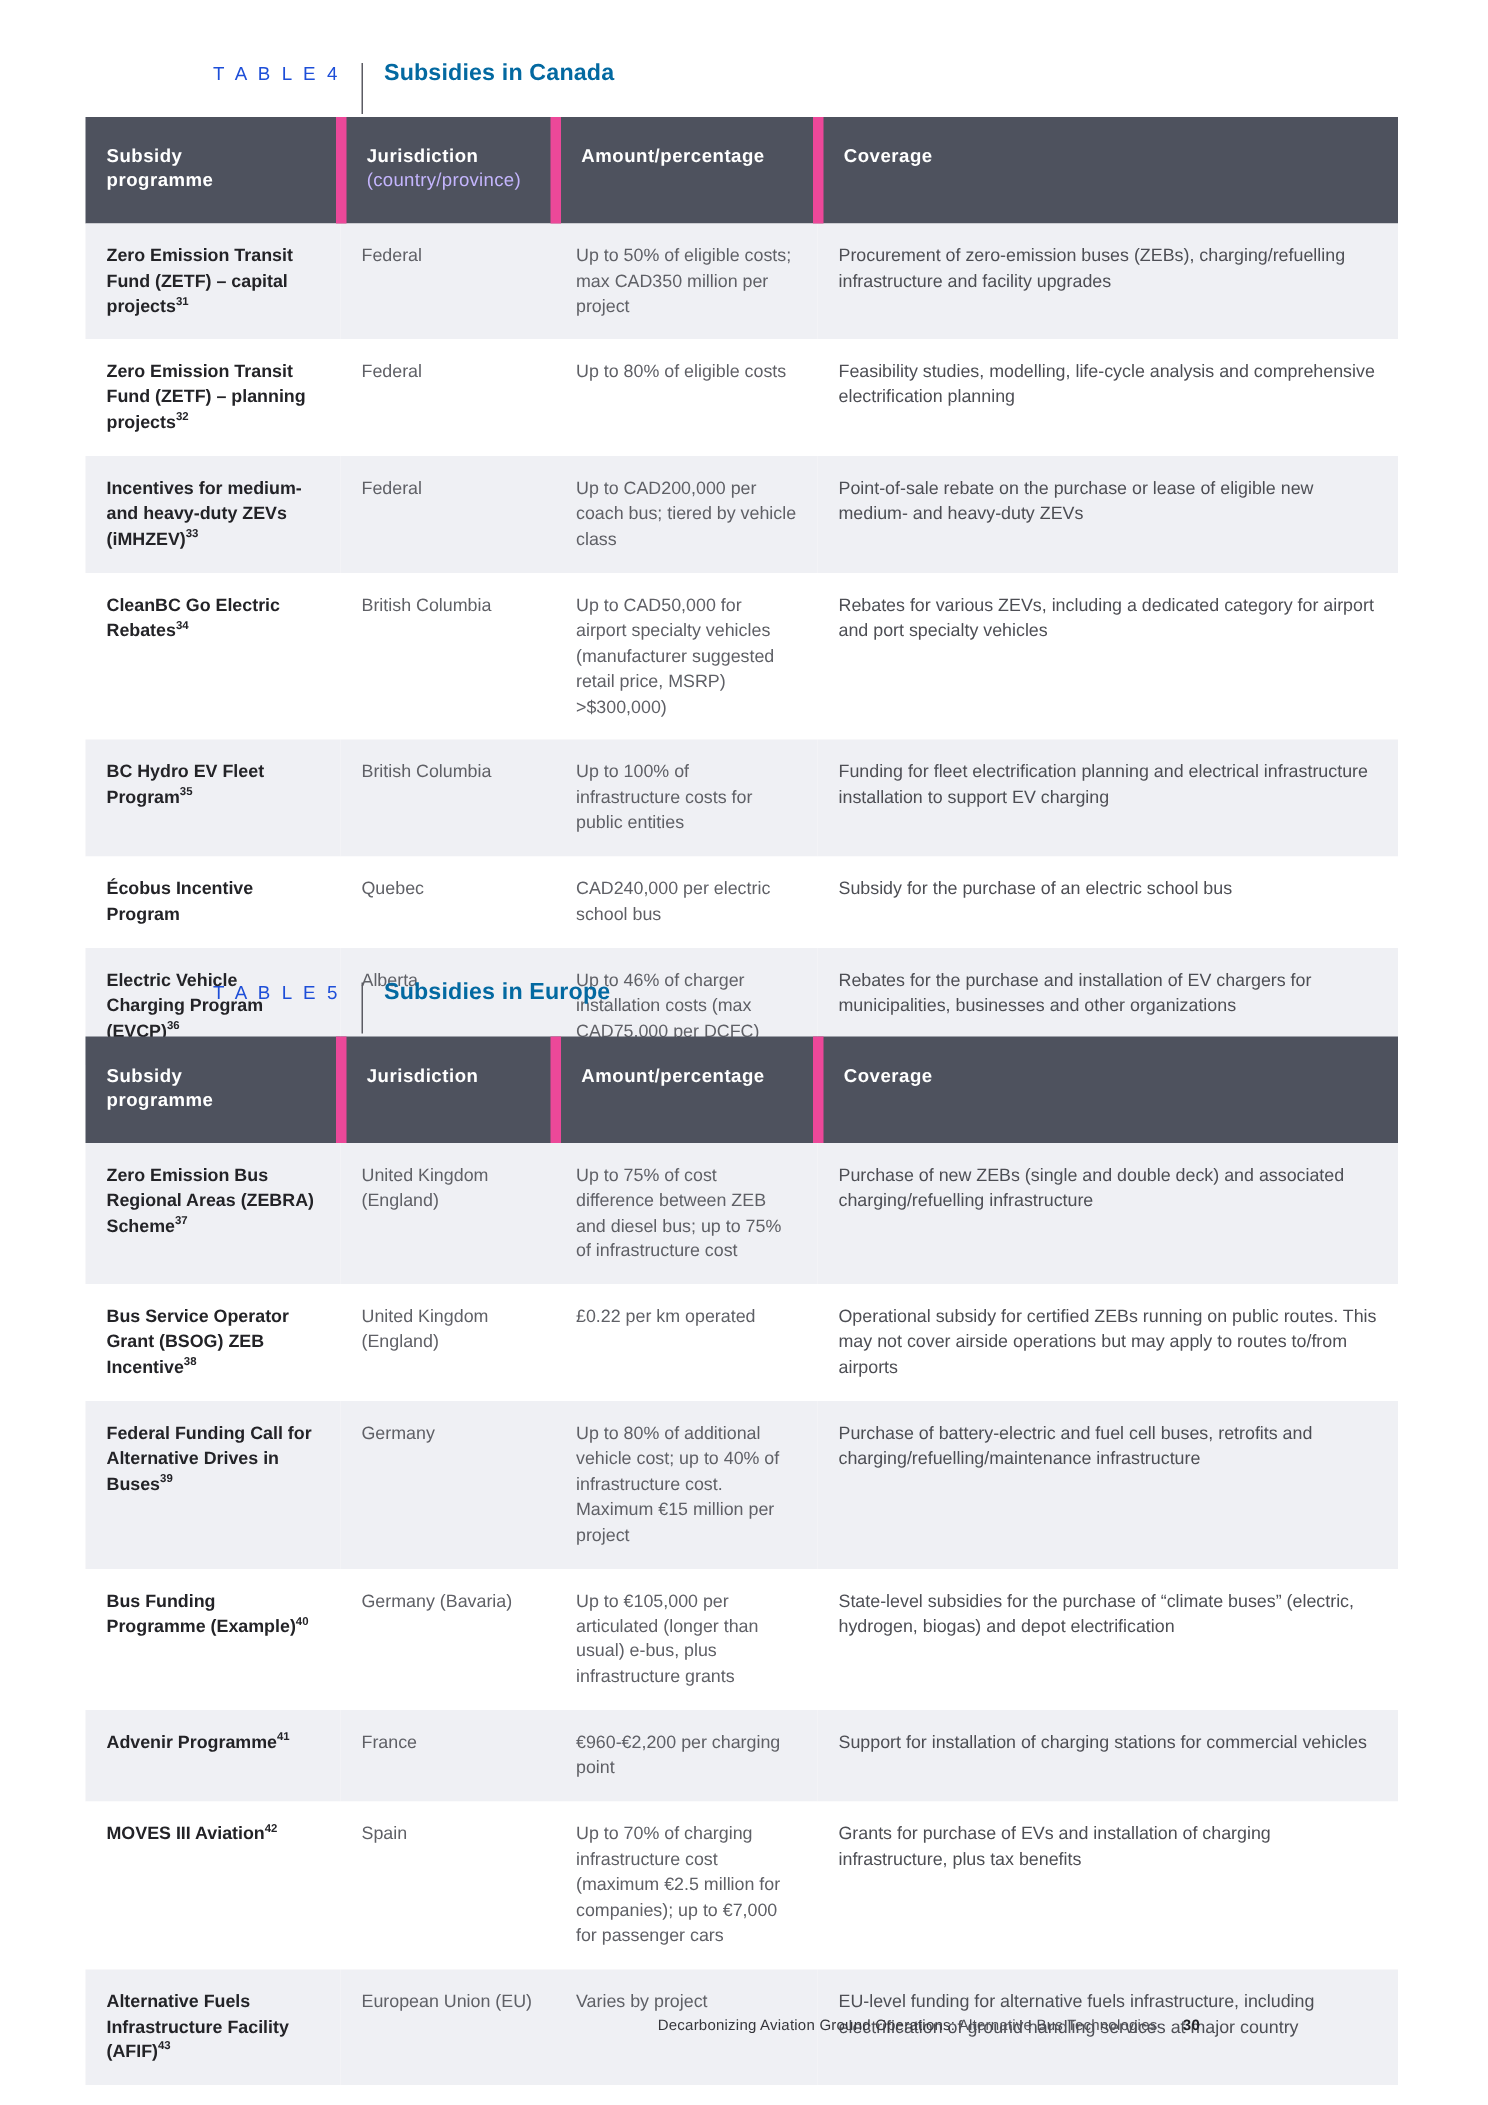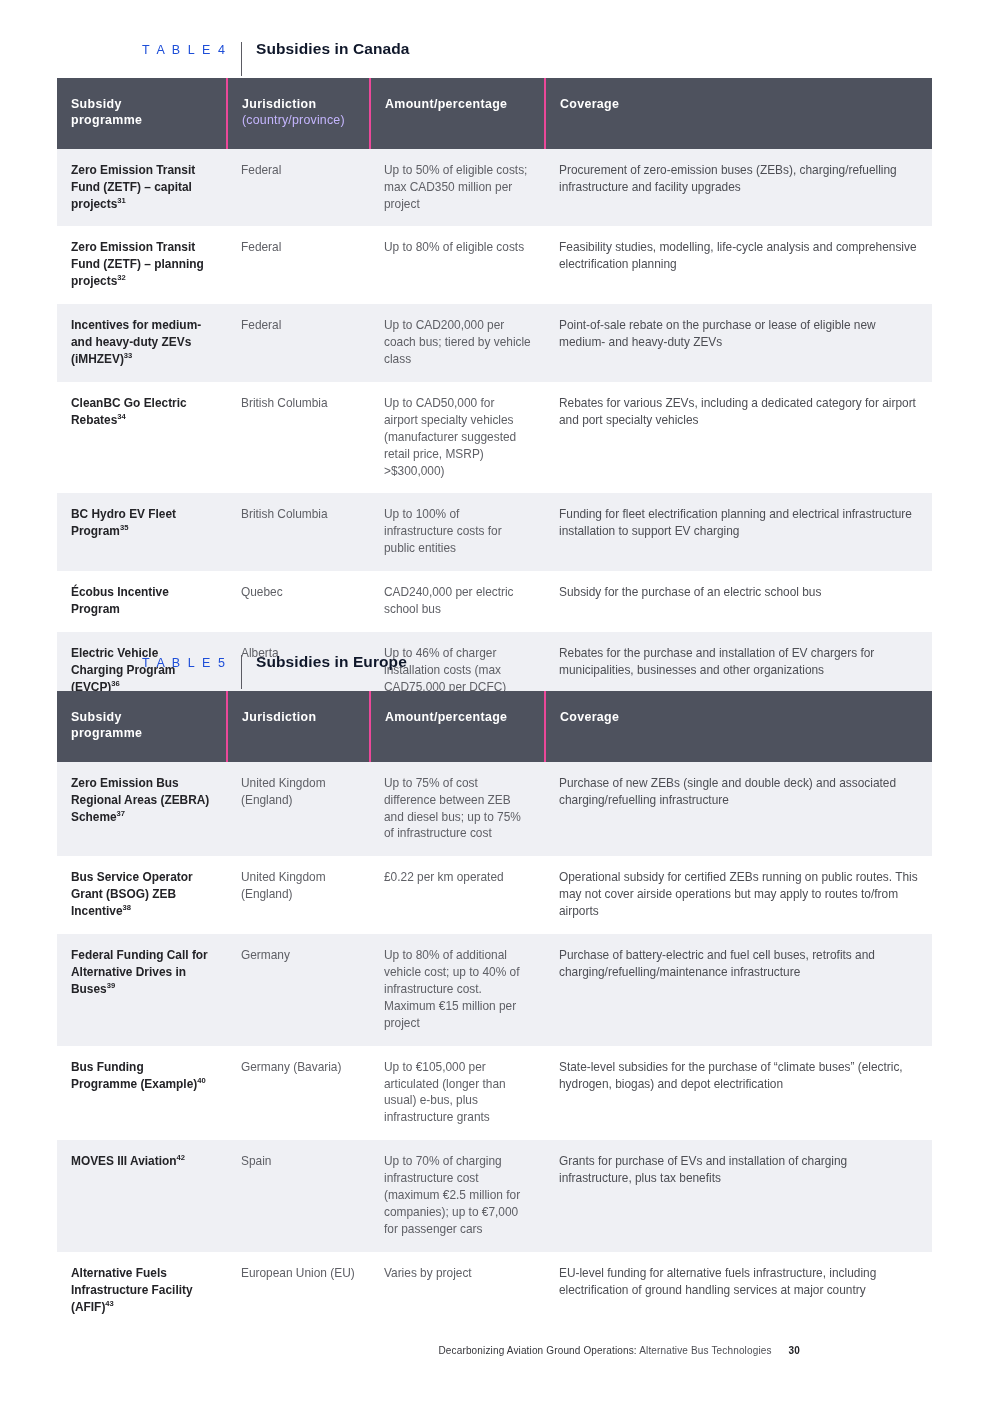--- a/index.html
+++ b/index.html
@@ -51,21 +51,21 @@
     width: 1px;
     align-self: stretch;
     background: #5b5b63;
     margin-top: 2px;
     margin-bottom: 2px;
   }
   .caption-title {
     padding-left: 14px;
     font-size: 15.5px;
     font-weight: bold;
-    color: #0f172a;
+    color: #0369a1;
     letter-spacing: 0.1px;
   }
 
   
   table.subsidy-table {
     border-collapse: collapse;
     width: 875px;
     table-layout: fixed;
   }
   table.subsidy-table col.c-prog   { width: 170px; }
@@ -75,21 +75,21 @@
 
   thead th {
     background: #4e525e;
     color: #ffffff;
     text-align: left;
     vertical-align: top;
     font-size: 12.4px;
     font-weight: bold;
     letter-spacing: 0.35px;
     padding: 18px 14px 20px 14px;
-    border-right: 2px solid #ec4899;
+    border-right: 7px solid #ec4899;
     line-height: 1.32;
   }
   thead th:last-child { border-right: none; }
   thead th .sub {
     display: block;
     font-weight: normal;
     color: #c4b5fd;
     letter-spacing: 0.2px;
   }
 
@@ -259,20 +259,26 @@
             <td class="amount">Up to 80% of additional vehicle cost; up to 40% of infrastructure cost. Maximum €15 million per project</td>
             <td class="cover">Purchase of battery-electric and fuel cell buses, retrofits and charging/refuelling/maintenance infrastructure</td>
           </tr>
           <tr>
             <td class="prog"><span>Bus Funding Programme (Example)</span><sup>40</sup></td>
             <td class="juris">Germany (Bavaria)</td>
             <td class="amount">Up to €105,000 per articulated (longer than usual) e-bus, plus infrastructure grants</td>
             <td class="cover">State-level subsidies for the purchase of “climate buses” (electric, hydrogen, biogas) and depot electrification</td>
           </tr>
           <tr>
+            <td class="prog"><span>Advenir Programme</span><sup>41</sup></td>
+            <td class="juris">France</td>
+            <td class="amount">€960-€2,200 per charging point</td>
+            <td class="cover">Support for installation of charging stations for commercial vehicles</td>
+          </tr>
+          <tr>
             <td class="prog"><span>MOVES III Aviation</span><sup>42</sup></td>
             <td class="juris">Spain</td>
             <td class="amount">Up to 70% of charging infrastructure cost (maximum €2.5 million for companies); up to €7,000 for passenger cars</td>
             <td class="cover">Grants for purchase of EVs and installation of charging infrastructure, plus tax benefits</td>
           </tr>
           <tr>
             <td class="prog"><span>Alternative Fuels Infrastructure Facility (AFIF)</span><sup>43</sup></td>
             <td class="juris">European Union (EU)</td>
             <td class="amount">Varies by project</td>
             <td class="cover">EU-level funding for alternative fuels infrastructure, including electrification of ground handling services at major country</td>

